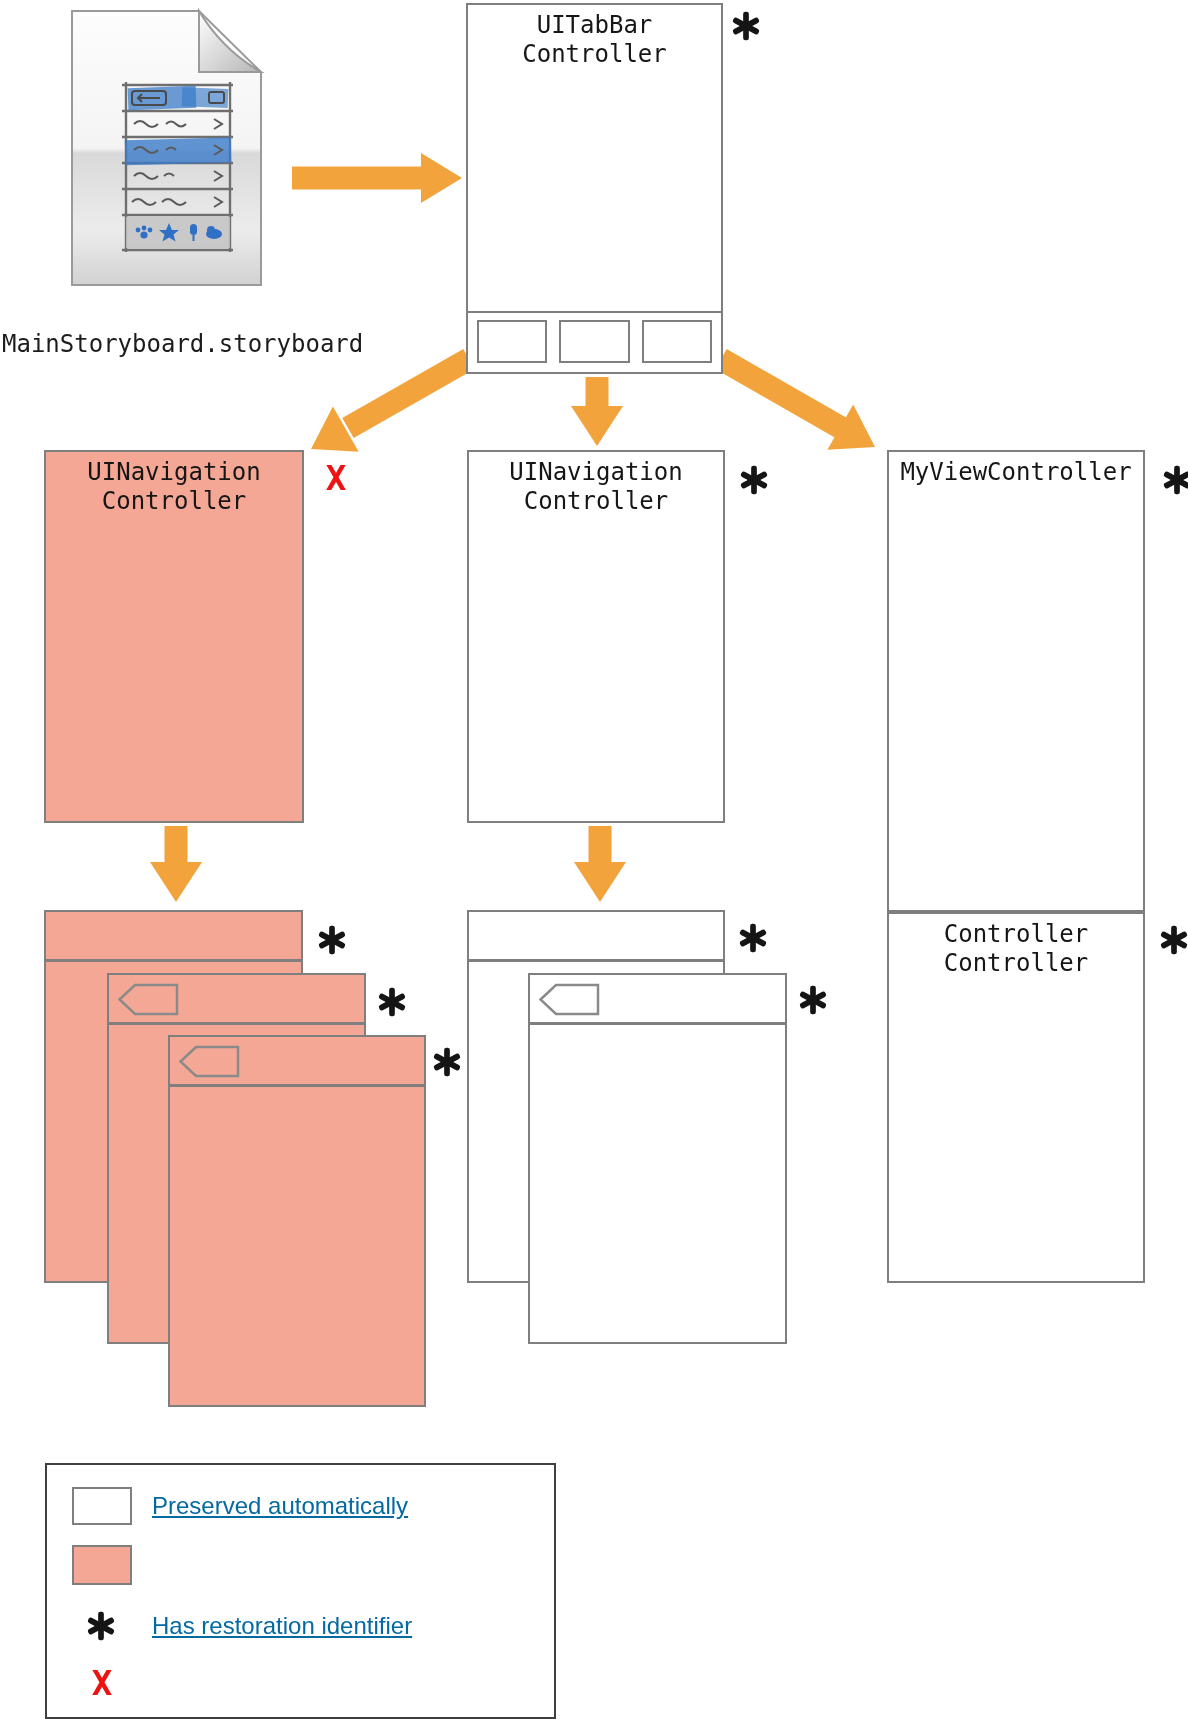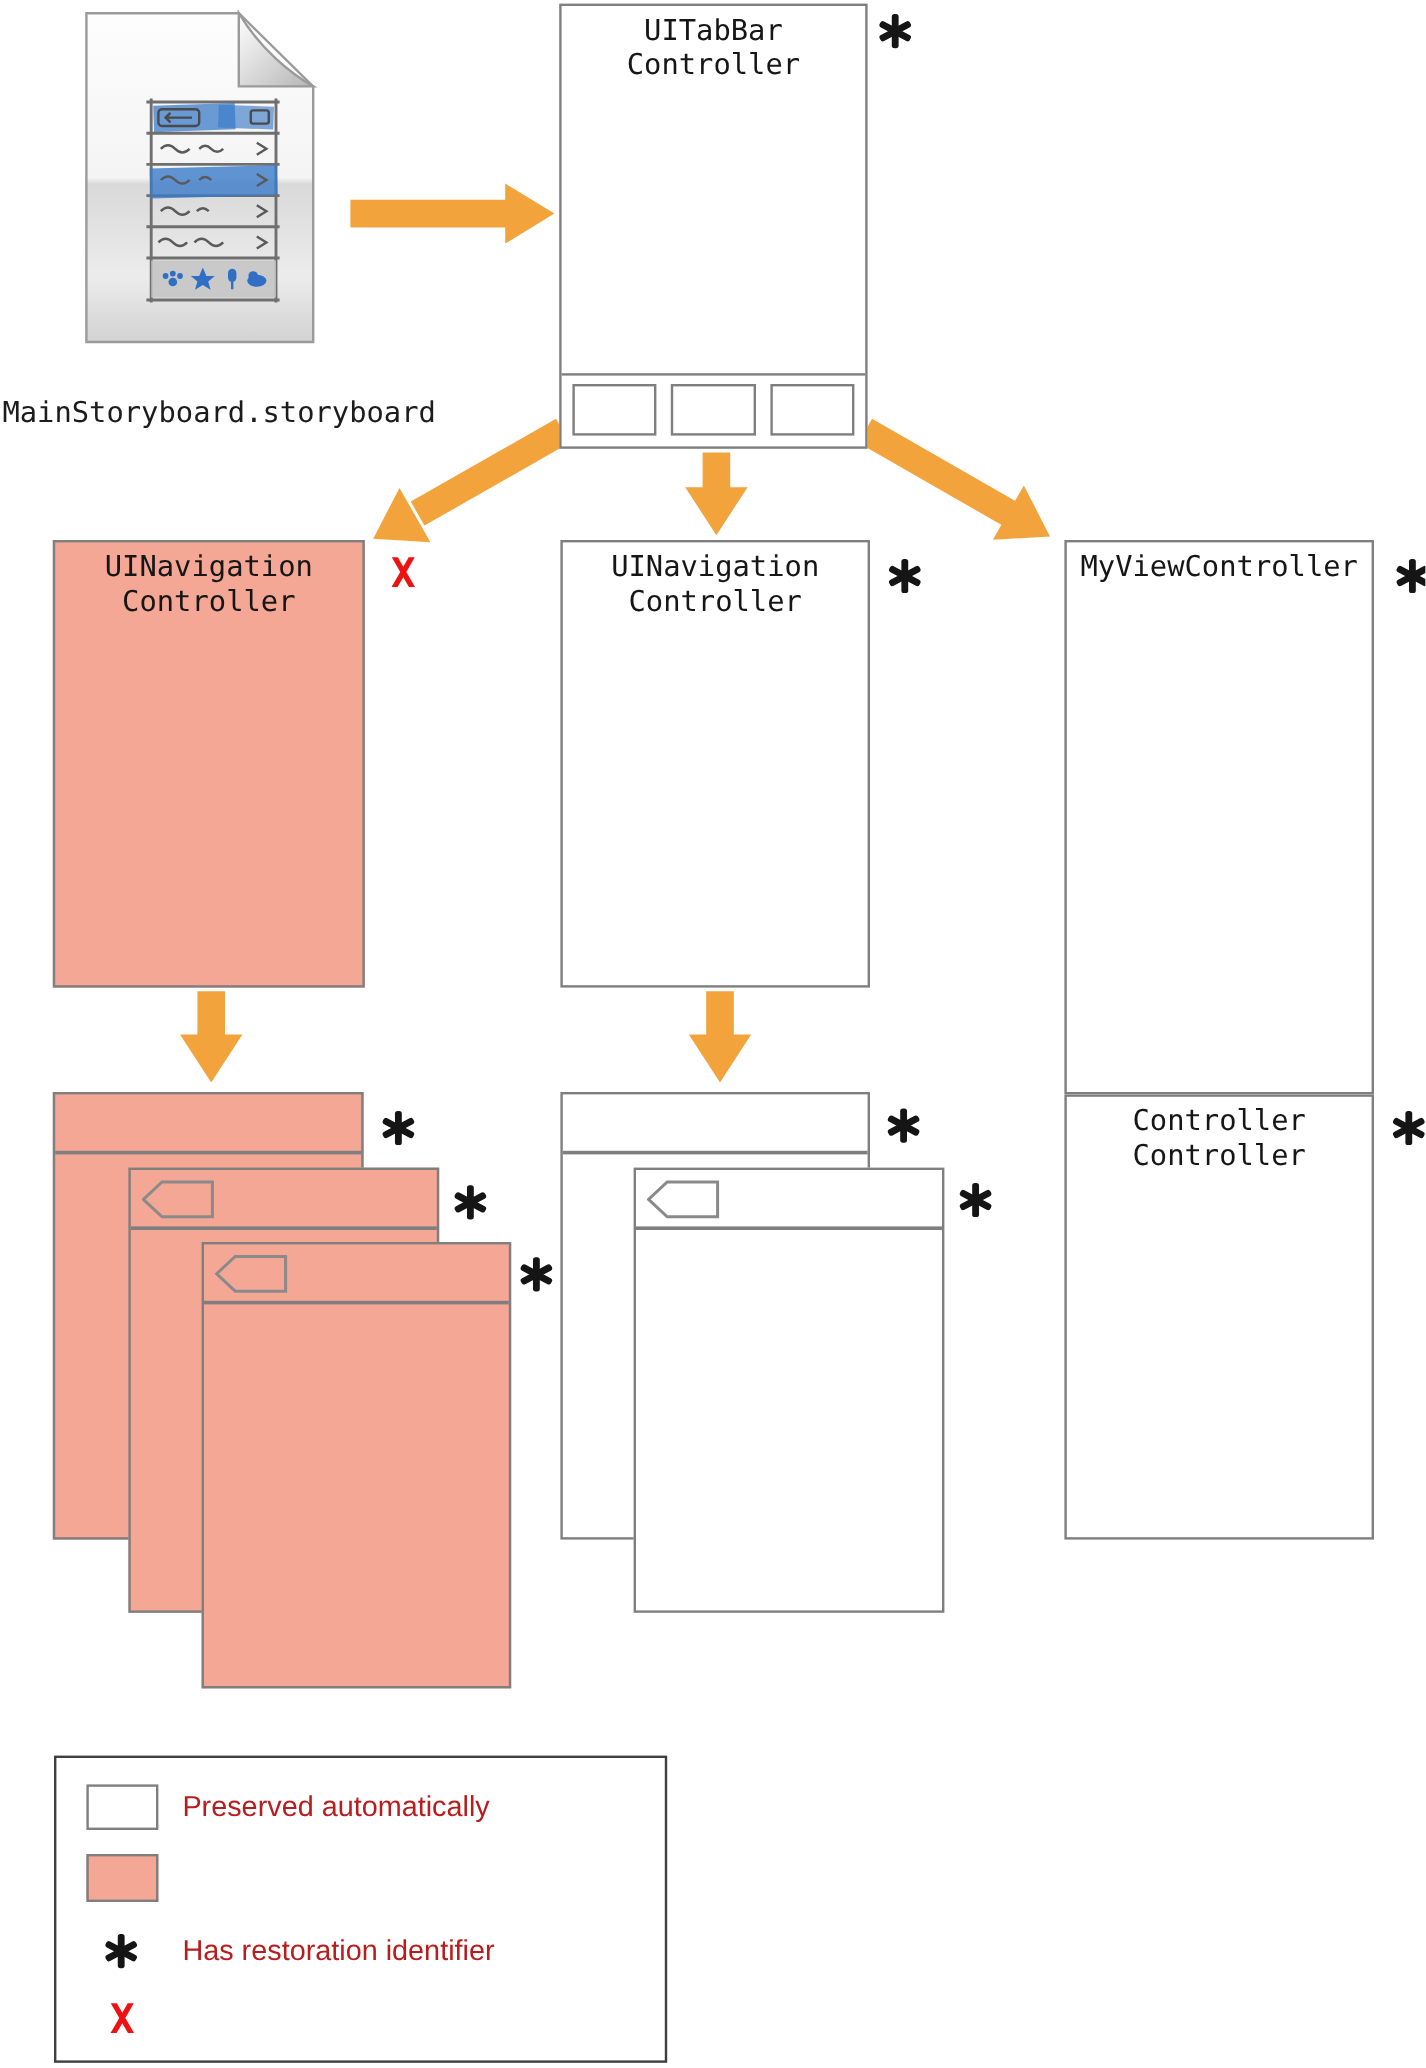--- a/index.html
+++ b/index.html
@@ -24,21 +24,21 @@
   .marker svg{display:block;width:100%;height:100%;}
   .xmark{position:absolute;width:40px;height:40px;display:flex;align-items:center;justify-content:center;
          font:bold 34px "DejaVu Sans Mono",monospace;color:var(--red,#EE1212);}
   
   .file-label{position:absolute;left:2px;top:330px;font:24px "DejaVu Sans Mono",monospace;color:#1c1c1c;}
   
   .legend{position:absolute;left:45px;top:1463px;width:511px;height:256px;
           border:2px solid #3f3f3f;background:#fff;box-sizing:border-box;}
   .legend .swatch{position:absolute;left:25px;border:2.5px solid var(--border,#8a8a8a);background:#fff;box-sizing:border-box;}
   .legend .lg-label{position:absolute;left:105px;font:24px "Liberation Sans",sans-serif;
-                    color:#b91c1c;line-height:28px;white-space:nowrap;}
+                    color:#0369a1;line-height:28px;white-space:nowrap;text-decoration:underline;}
 </style>
 </head>
 <body>
 
 <div id="canvas">
 
   <svg class="abs" style="left:0;top:0;" width="1188" height="1723" viewBox="0 0 1188 1723">
     <g stroke="#F2A33C" stroke-width="23" fill="#F2A33C">
       <g>
         <line x1="292" y1="178" x2="424" y2="178"></line>

